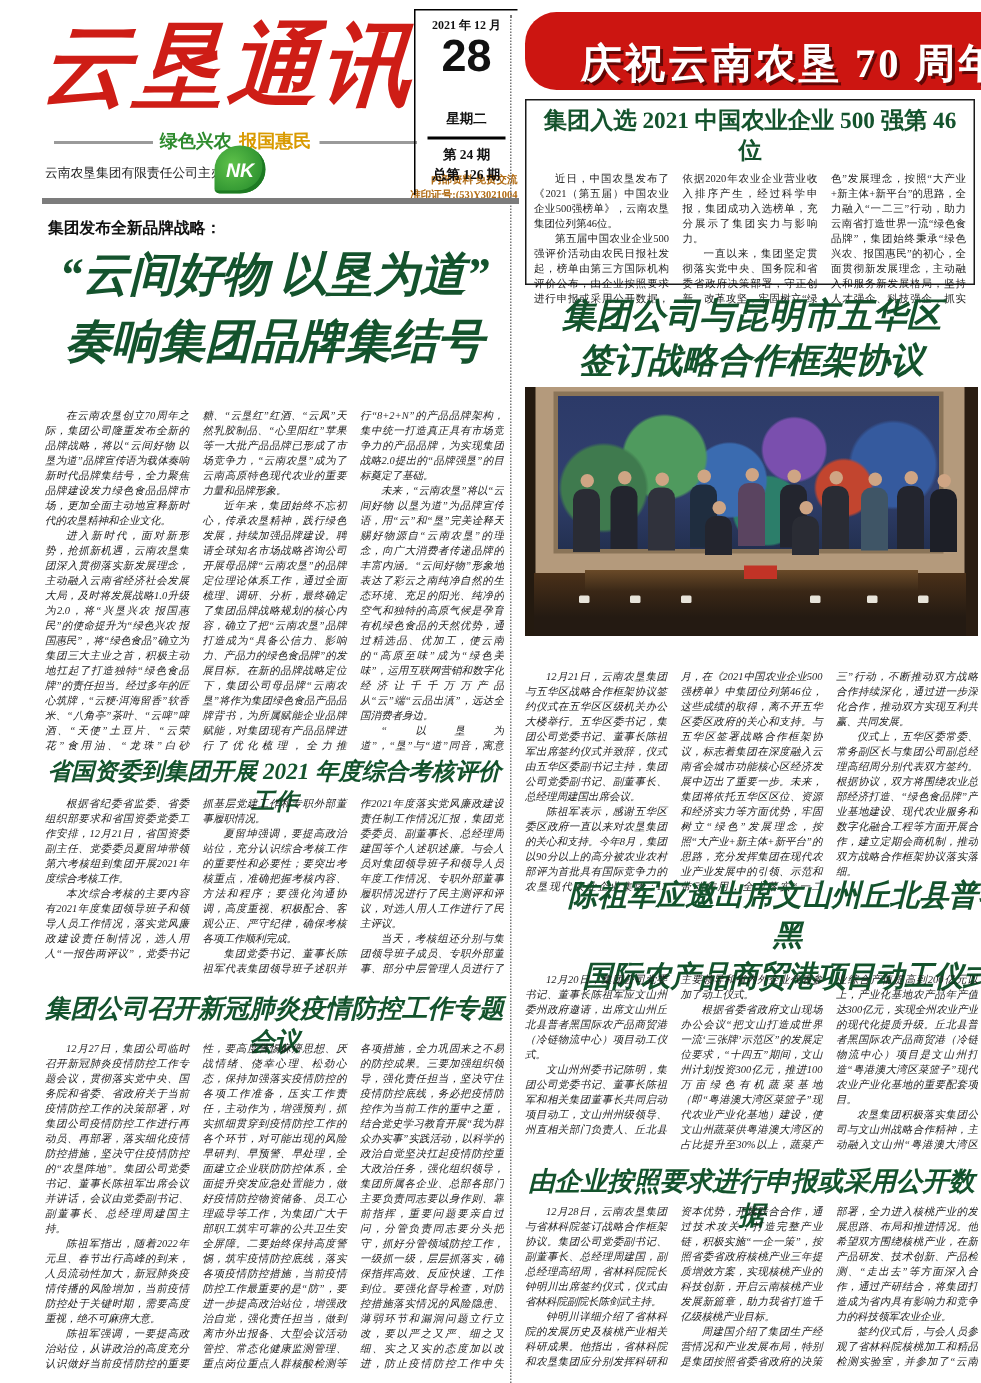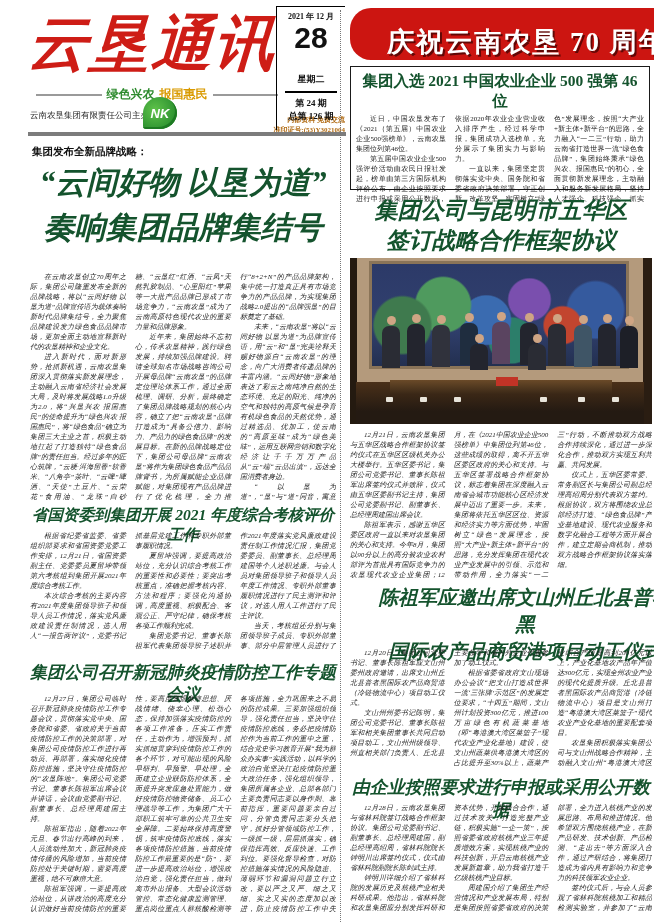--- a/index.html
+++ b/index.html
@@ -46,21 +46,21 @@
   
   .banner{position:absolute;left:350px;top:8px;width:355px;height:52px;background:#cc1511;
         display:flex;align-items:flex-end;justify-content:center;border-radius:21px;}
   .banner span{color:#fff;font-weight:900;font-size:27px;letter-spacing:2px;
         text-shadow:2px 2px 0 rgba(40,0,0,.65);white-space:nowrap;}
   .t500-box{position:absolute;left:350px;top:66px;width:300px;height:124px;border:1.2px solid #1a1a1a;
         box-sizing:border-box;padding:3px 5px;}
   .t500-headline{font-size:15.5px;line-height:20px;margin:1px 0 3px 0;}
   .t500-body{height:92px;}
   .wuhua-headline{left:350px;top:196px;width:302px;font-size:23px;line-height:30px;}
-  .wuhua-body{left:350px;top:430px;width:302px;height:150px;}
+  .wuhua-body{left:350px;top:446px;width:302px;height:150px;}
   .wenshan-headline{left:350px;top:584px;width:302px;font-size:19.5px;line-height:27px;margin-left:24px;}
   .wenshan-body{left:350px;top:648px;width:302px;height:124px;}
   .forest-headline{left:350px;top:776px;width:302px;font-size:17.5px;line-height:23px;}
   .forest-body{left:350px;top:803px;width:302px;height:119px;}
   
   .photo{position:absolute;left:350px;top:258px;width:302px;height:166px;background:#b49a7c;overflow:hidden;}
   .photo .edge-l{position:absolute;left:0;top:0;width:7px;height:100%;background:#241a10;}
   .photo .edge-r{position:absolute;right:0;top:0;width:9px;height:100%;background:#2a1d12;}
   .photo .mural{position:absolute;left:22px;top:6px;right:26px;height:102px;background:
       radial-gradient(circle at 12% 60%,#3f7a4e 0 12%,transparent 13%),

